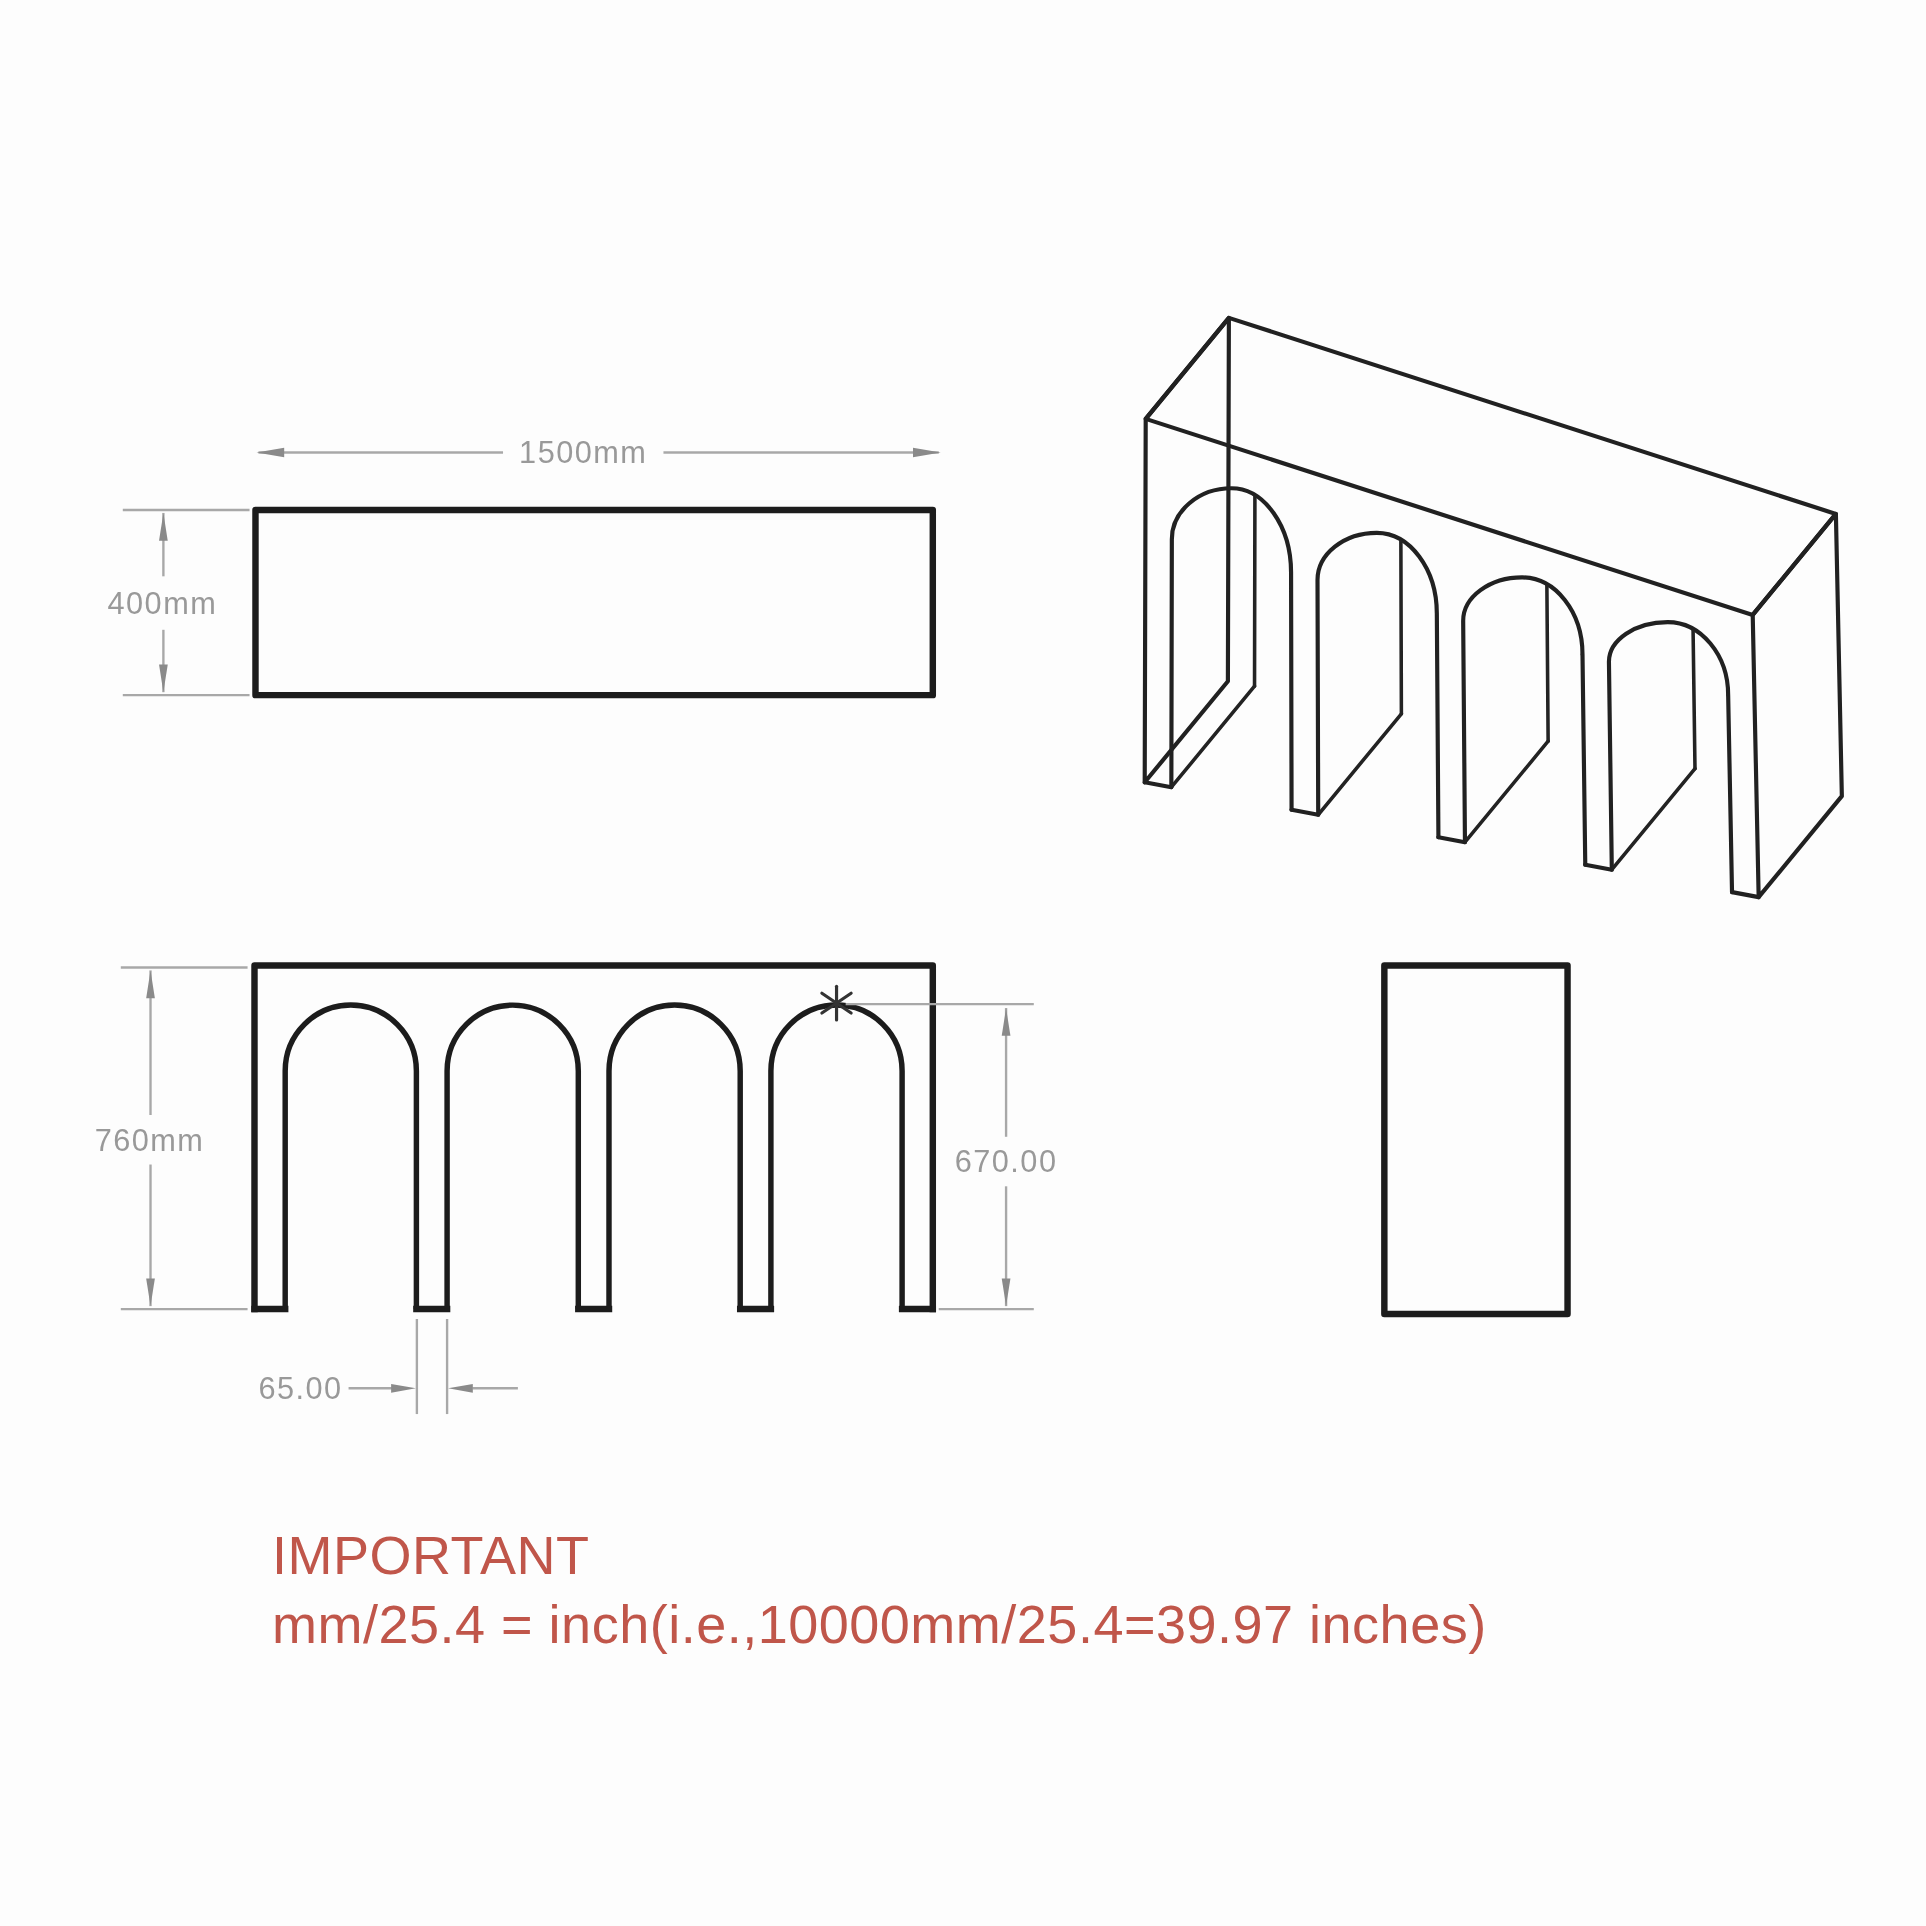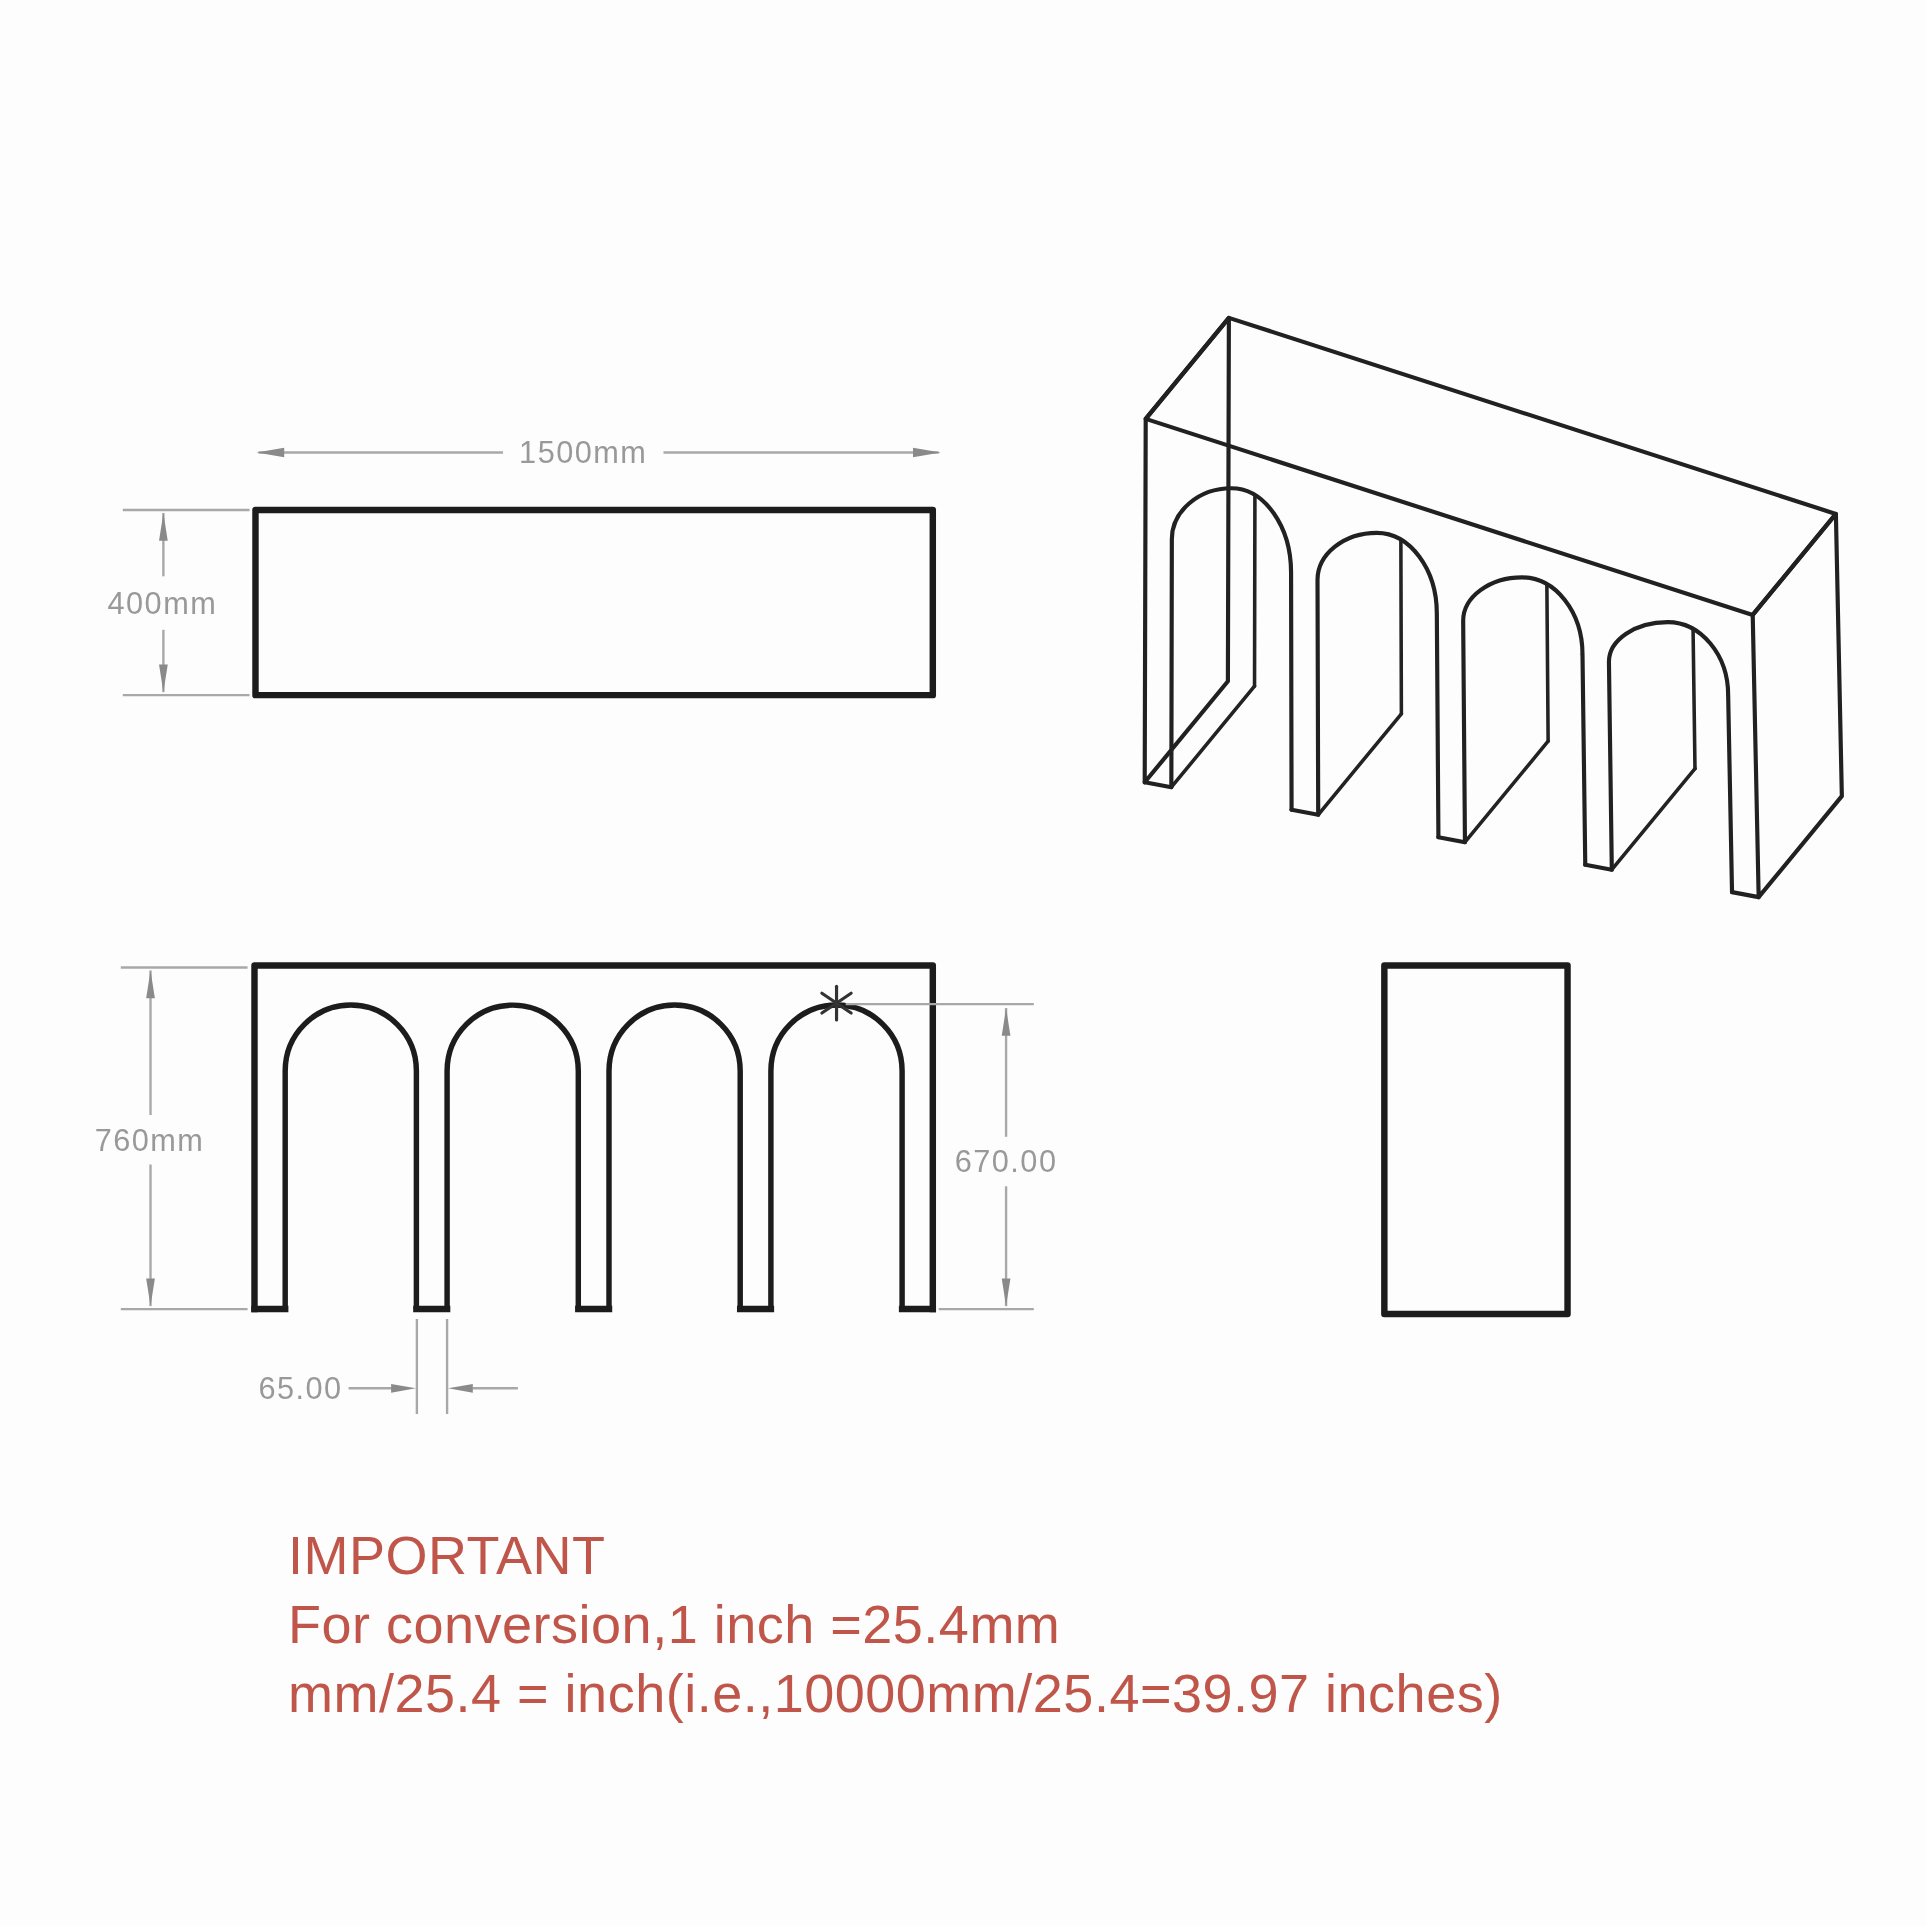--- a/index.html
+++ b/index.html
@@ -13,21 +13,21 @@
   #drawing{position:absolute;left:0;top:0;}
   .outline{fill:none;stroke:#1c1c1c;stroke-width:6.5;stroke-linejoin:round;stroke-linecap:square;}
   .outline-thin{fill:none;stroke:#1c1c1c;stroke-width:5.5;stroke-linejoin:round;}
   .iso{fill:none;stroke:#212121;stroke-width:4.2;stroke-linejoin:round;stroke-linecap:round;}
   .iso-back{fill:none;stroke:#232323;stroke-width:3.6;stroke-linejoin:round;stroke-linecap:round;}
   .dim{stroke:#a8a8a8;stroke-width:2.4;fill:none;}
   .dim-arrow{fill:#8a8a8a;stroke:none;}
   .dim-text{fill:#999999;font-size:31px;letter-spacing:1.5px;font-family:"Liberation Sans",sans-serif;}
   .marker{stroke:#333333;stroke-width:3.2;stroke-linecap:round;}
   .notes{
-    position:absolute;left:288px;top:1521px;
+    position:absolute;left:272px;top:1521px;
     color:#c0564a;
     font-size:54px;line-height:69px;
     letter-spacing:0.5px;
     white-space:nowrap;
   }
 </style>
 </head>
 <body>
 
 <svg id="drawing" width="1927" height="1927" viewBox="0 0 1946 1946">
@@ -164,16 +164,15 @@
     </g>
   </g>
 
   <g>
     <rect x="1398" y="975" width="185" height="352" class="outline"></rect>
   </g>
 </svg>
 
 <div class="notes">
   <div class="note-line">IMPORTANT</div>
-  <div class="note-line">For conversion,1 inch =25.4mm</div>
   <div class="note-line">mm/25.4 = inch(i.e.,10000mm/25.4=39.97 inches)</div>
 </div>
 
 
 </body></html>

